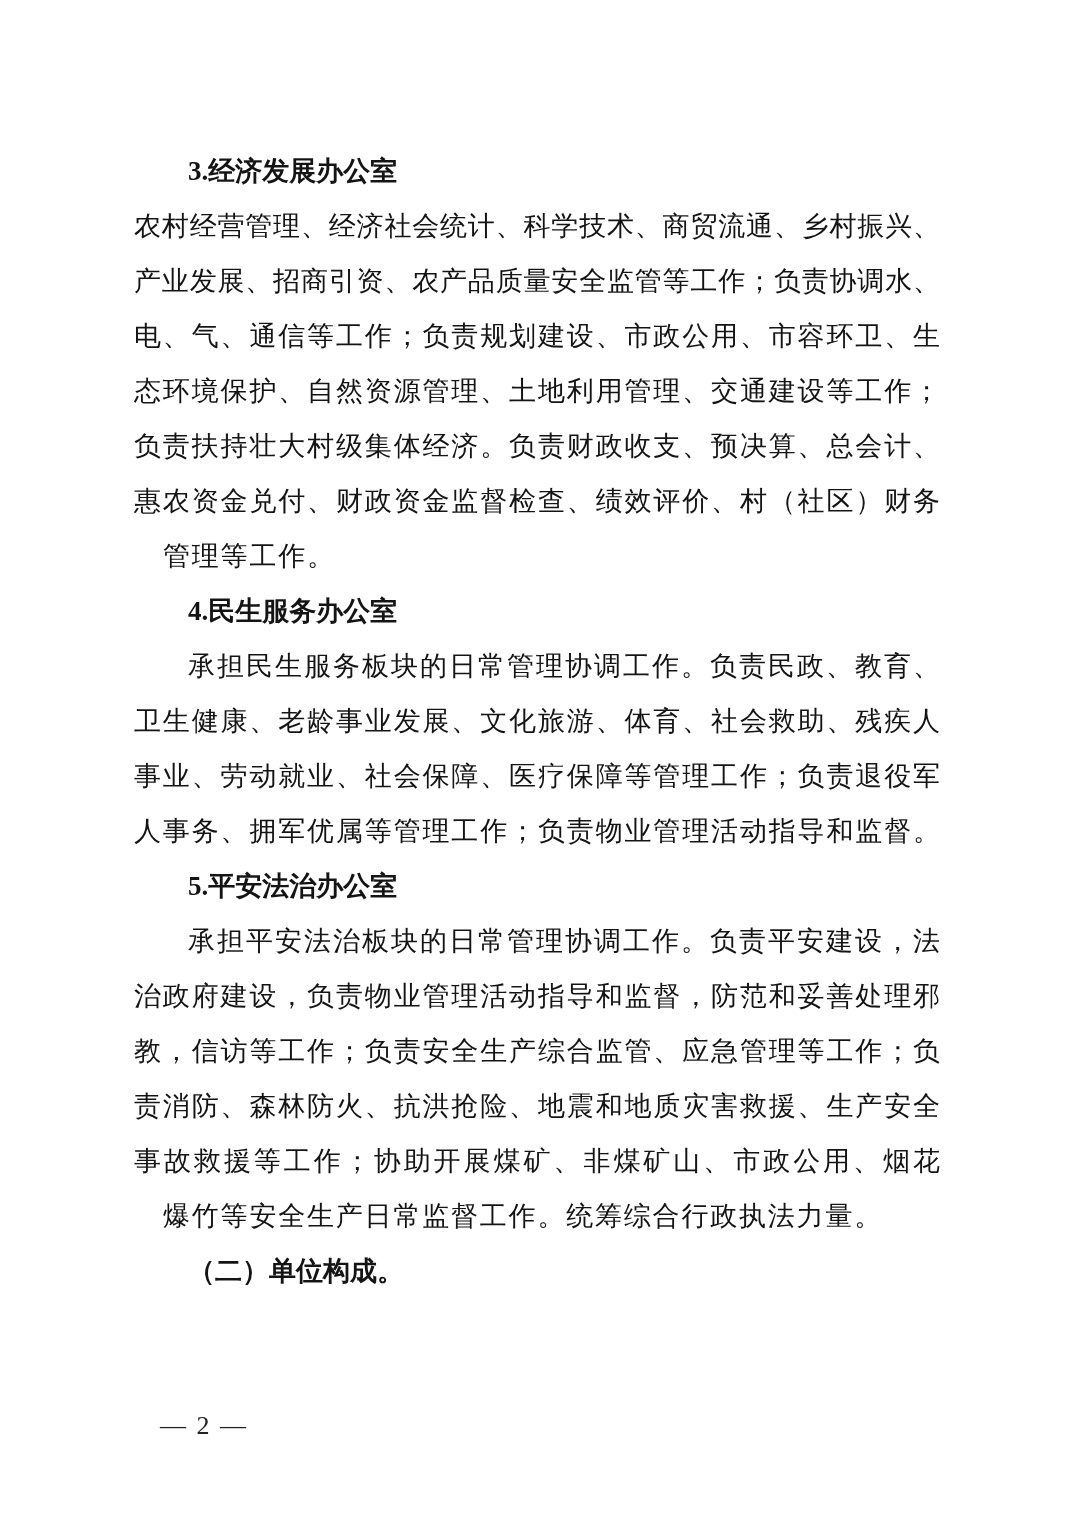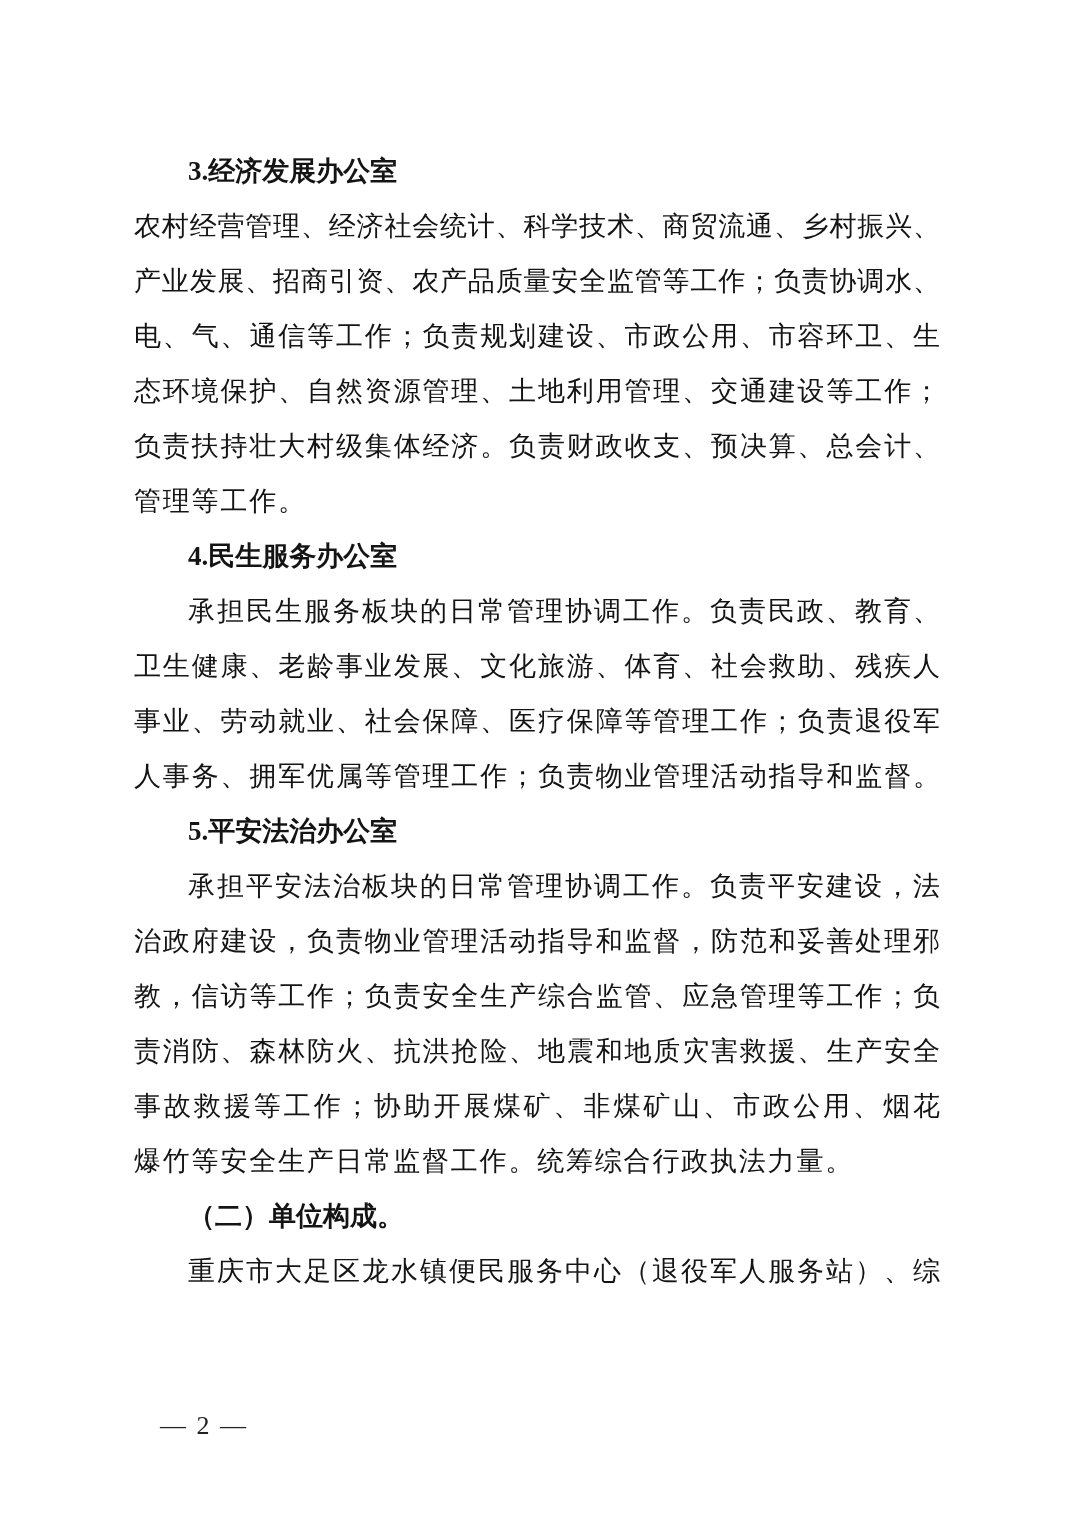--- a/index.html
+++ b/index.html
@@ -35,20 +35,21 @@
     text-justify: inter-character;
   }
   .indent {
     text-indent: 54px;
   }
   .heading {
     font-weight: 700;
   }
   .spread {
     letter-spacing: 1.8px;
+    margin-left: 29px;
   }
   .footer {
     position: absolute;
     left: 160px;
     top: 1406px;
     height: 40px;
     line-height: 40px;
     font-size: 26px;
     letter-spacing: 2px;
     color: #222222;
@@ -58,33 +59,33 @@
 <body>
 
 <div class="page">
   <div class="content">
     <div class="line heading indent">3.经济发展办公室</div>
     <div class="line just">农村经营管理、经济社会统计、科学技术、商贸流通、乡村振兴、</div>
     <div class="line just">产业发展、招商引资、农产品质量安全监管等工作；负责协调水、</div>
     <div class="line just">电、气、通信等工作；负责规划建设、市政公用、市容环卫、生</div>
     <div class="line just">态环境保护、自然资源管理、土地利用管理、交通建设等工作；</div>
     <div class="line just">负责扶持壮大村级集体经济。负责财政收支、预决算、总会计、</div>
+    <div class="line just">惠农资金兑付、财政资金监督检查、绩效评价、村（社区）财务</div>
     <div class="line spread">管理等工作。</div>
     <div class="line heading indent">4.民生服务办公室</div>
     <div class="line just indent">承担民生服务板块的日常管理协调工作。负责民政、教育、</div>
     <div class="line just">卫生健康、老龄事业发展、文化旅游、体育、社会救助、残疾人</div>
     <div class="line just">事业、劳动就业、社会保障、医疗保障等管理工作；负责退役军</div>
     <div class="line just">人事务、拥军优属等管理工作；负责物业管理活动指导和监督。</div>
     <div class="line heading indent">5.平安法治办公室</div>
     <div class="line just indent">承担平安法治板块的日常管理协调工作。负责平安建设，法</div>
     <div class="line just">治政府建设，负责物业管理活动指导和监督，防范和妥善处理邪</div>
     <div class="line just">教，信访等工作；负责安全生产综合监管、应急管理等工作；负</div>
     <div class="line just">责消防、森林防火、抗洪抢险、地震和地质灾害救援、生产安全</div>
     <div class="line just">事故救援等工作；协助开展煤矿、非煤矿山、市政公用、烟花</div>
     <div class="line spread">爆竹等安全生产日常监督工作。统筹综合行政执法力量。</div>
     <div class="line heading indent">（二）单位构成。</div>
-    <div class="line just indent">重庆市大足区龙水镇便民服务中心（退役军人服务站）、综</div>
   </div>
 
   <div class="footer">
     <span>— 2 —</span>
   </div>
 </div>
 
 </body></html>

